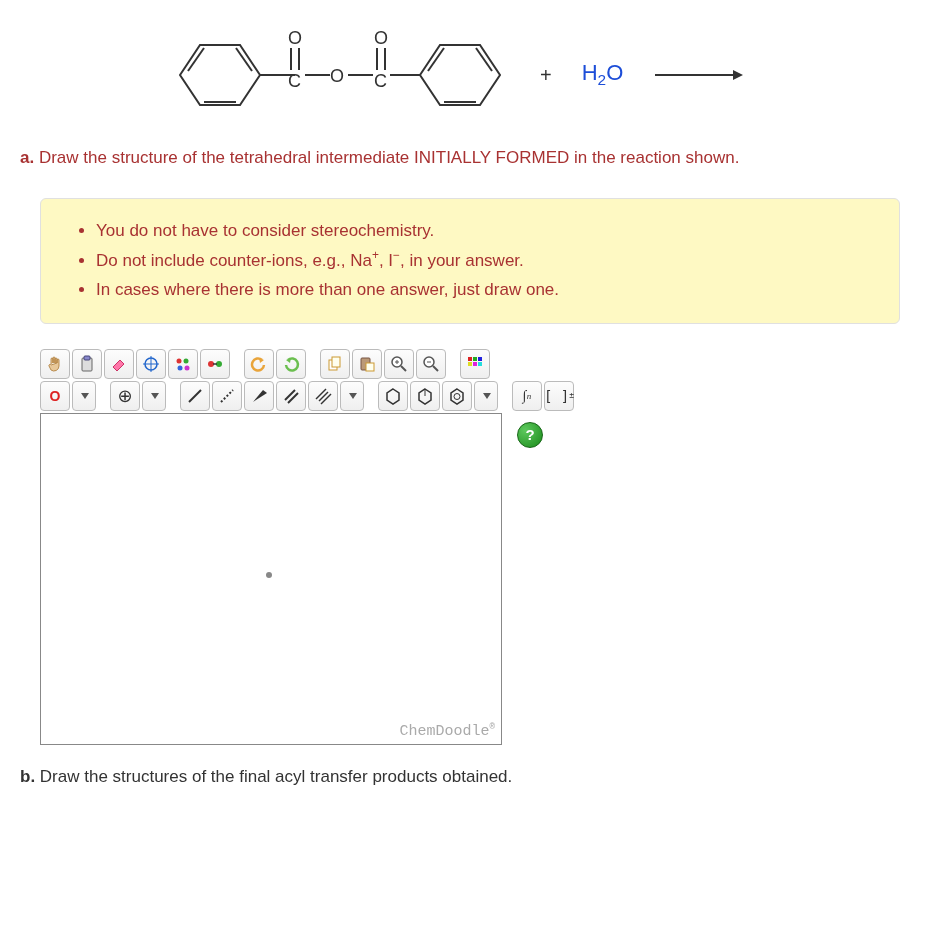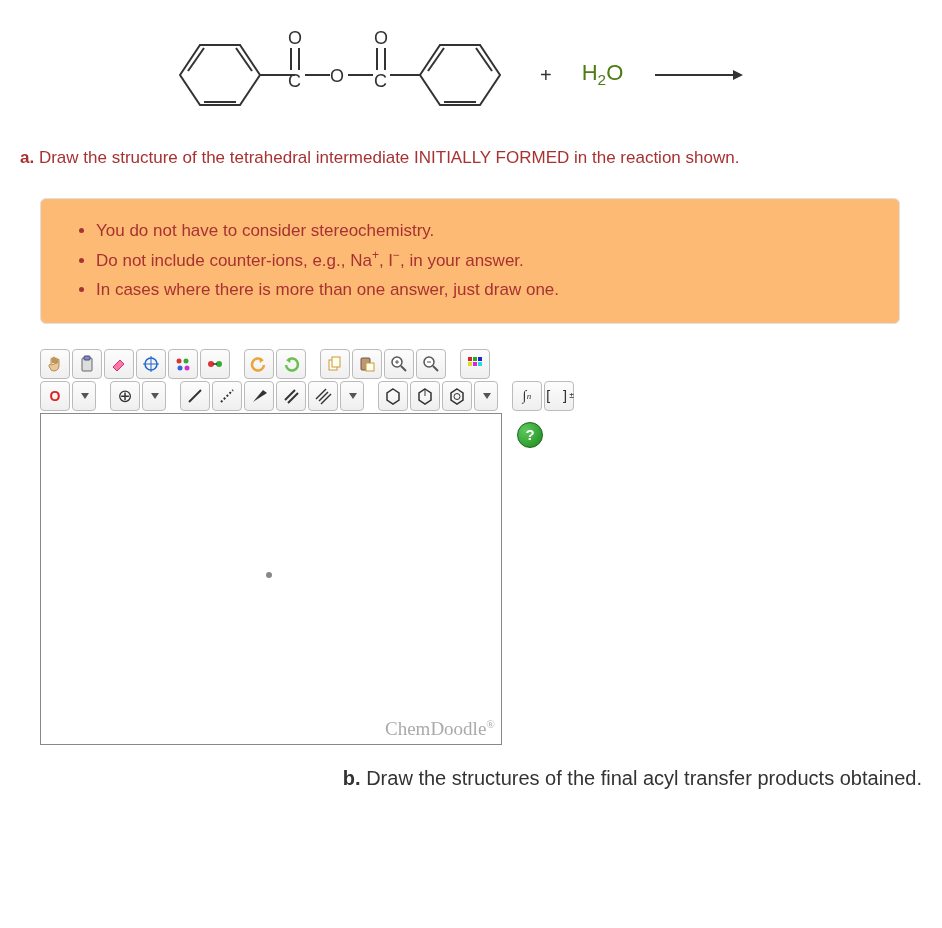--- a/index.html
+++ b/index.html
@@ -21,21 +21,21 @@
     color: #a83232;
     font-size: 17px;
     line-height: 1.5;
     margin-bottom: 27px;
   }
   .info-box {
     border: 1px solid #e0e0e0;
     border-radius: 6px;
     padding: 18px 20px 18px 35px;
     margin: 0 22px 25px 20px;
-    background: #fdba74;
+    background: #fef9c3;
   }
   .info-box ul {
     margin: 0;
     padding-left: 20px;
     color: #a83232;
     font-size: 17px;
     line-height: 1.7;
   }
   .info-box sup, .question sup { font-size: 0.7em; }
   .editor-wrap {
@@ -97,39 +97,38 @@
     width: 6px;
     height: 6px;
     background: #888;
     border-radius: 50%;
   }
   .branding {
     position: absolute;
     bottom: 4px;
     right: 6px;
     color: #aaa;
-    font-size: 19px;
-    font-family: Liberation Serif, serif;
+    font-size: 15px;
+    font-family: Liberation Mono, monospace;
   }
   .branding sup { font-size: 0.6em; }
   .plus-sign { font-size: 20px; color: #333; }
-  .h2o { font-size: 22px; color: #4d7c0f; font-family: Arial, sans-serif; }
+  .h2o { font-size: 22px; color: #1d4ed8; font-family: Arial, sans-serif; }
   .h2o sub { font-size: 0.7em; }
   .tri {
     width: 0; height: 0;
     border-left: 4px solid transparent;
     border-right: 4px solid transparent;
     border-top: 6px solid #555;
     margin-left: 2px;
   }
   .part-b {
     margin-top: 22px;
-    font-size: 20px;
+    font-size: 17px;
     color: #333;
-    text-align: right;
   }
 </style>
 </head>
 <body>
 
 <div class="reaction-row">
   <svg width="350" height="90" viewBox="0 0 350 90">
     <g stroke="#333" stroke-width="2" fill="none">
 
       <polygon points="20,45 40,15 80,15 100,45 80,75 40,75"></polygon>

